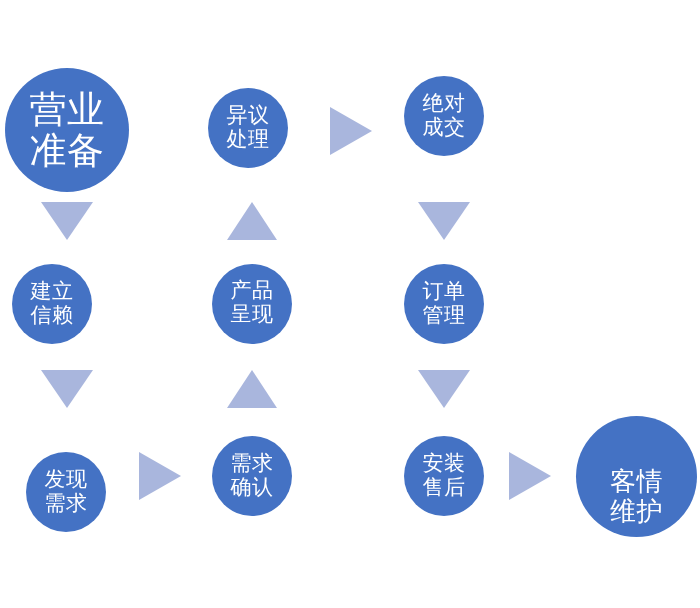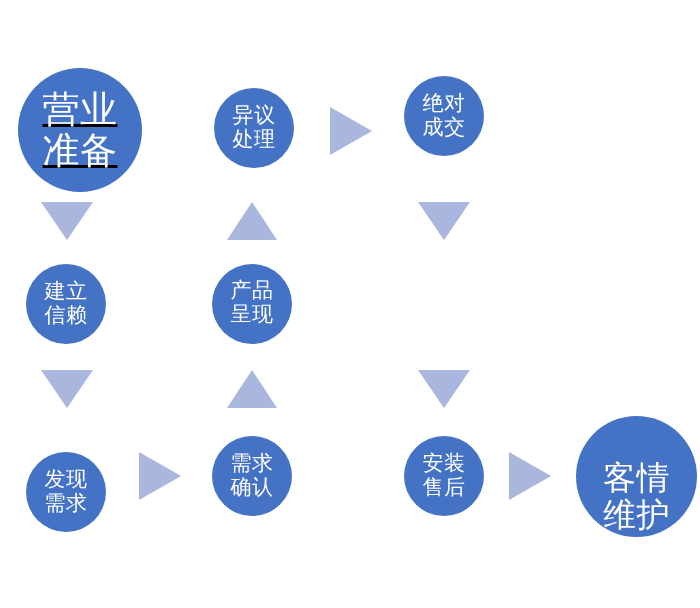--- a/index.html
+++ b/index.html
@@ -30,21 +30,21 @@
   .node-label {
     color: #ffffff;
     text-align: center;
     line-height: 1.12;
     letter-spacing: 0.5px;
     white-space: pre-line;
     font-weight: 400;
     user-select: none;
   }
   .node.size-lg .node-label { font-size: 37px; }
-  .node.size-md .node-label { font-size: 33px; margin-top: 40px; }
+  .node.size-md .node-label { font-size: 26px; margin-top: 40px; }
   .node.size-sm .node-label { font-size: 21px; }
 
   .arrow {
     position: absolute;
     width: 0;
     height: 0;
   }
   .arrow-right {
     border-top: 24px solid transparent;
     border-bottom: 24px solid transparent;
@@ -59,55 +59,59 @@
     border-left: 25px solid transparent;
     border-right: 25px solid transparent;
     border-bottom: 38px solid #a9b6dd;
   }
 </style>
 </head>
 <body>
 
 <div id="canvas">
 
-  <div class="node size-lg" style="left:18px; top:68px; width:124px; height:124px;text-decoration:underline;">
+  <div class="node size-lg" style="left:5px; top:68px; width:124px; height:124px;">
     <span class="node-label">营业
 准备</span>
   </div>
 
-  <div class="node size-sm" style="left:26px; top:264px; width:80px; height:80px;">
+  <div class="node size-sm" style="left:12px; top:264px; width:80px; height:80px;">
     <span class="node-label">建立
 信赖</span>
   </div>
 
   <div class="node size-sm" style="left:26px; top:452px; width:80px; height:80px;">
     <span class="node-label">发现
 需求</span>
   </div>
 
   <div class="node size-sm" style="left:212px; top:436px; width:80px; height:80px;">
     <span class="node-label">需求
 确认</span>
   </div>
 
   <div class="node size-sm" style="left:212px; top:264px; width:80px; height:80px;font-family:Liberation Mono, monospace;">
     <span class="node-label">产品
 呈现</span>
   </div>
 
-  <div class="node size-sm" style="left:214px; top:88px; width:80px; height:80px;">
+  <div class="node size-sm" style="left:208px; top:88px; width:80px; height:80px;">
     <span class="node-label">异议
 处理</span>
   </div>
 
   <div class="node size-sm" style="left:404px; top:76px; width:80px; height:80px;">
     <span class="node-label">绝对
 成交</span>
   </div>
 
+  <div class="node size-sm" style="left:404px; top:264px; width:80px; height:80px;">
+    <span class="node-label">订单
+管理</span>
+  </div>
 
   <div class="node size-sm" style="left:404px; top:436px; width:80px; height:80px;">
     <span class="node-label">安装
 售后</span>
   </div>
 
   <div class="node size-md" style="left:576px; top:416px; width:121px; height:121px;">
     <span class="node-label">客情
 维护</span>
   </div>

